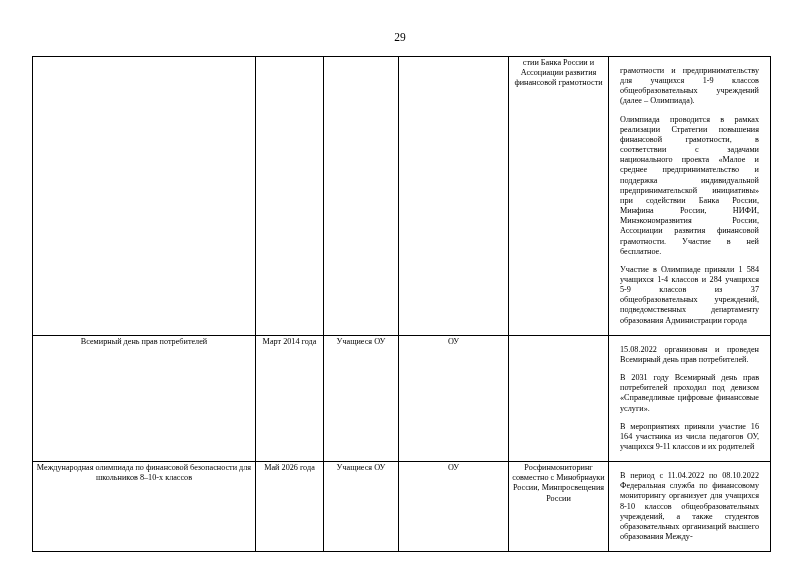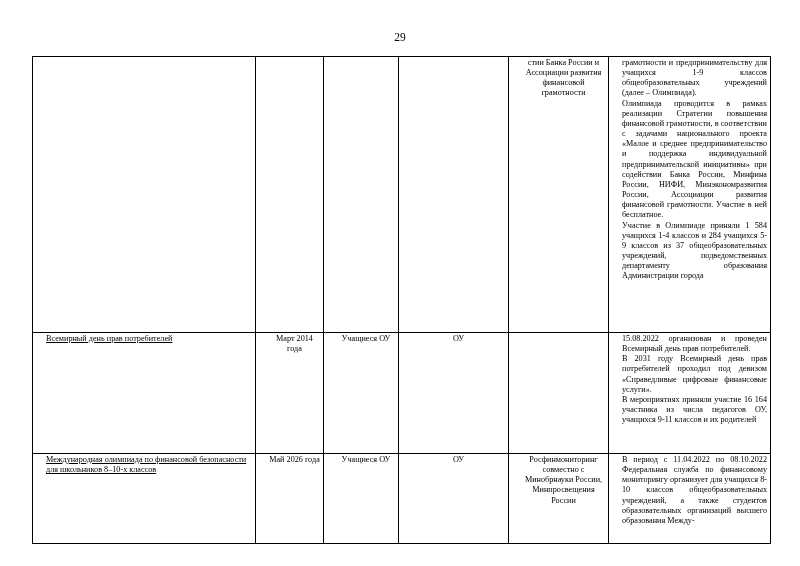--- a/index.html
+++ b/index.html
@@ -36,40 +36,40 @@
     position: absolute;
     top: 56px;
     left: 32px;
     width: 738px;
     border-collapse: collapse;
     table-layout: fixed;
   }
   table.doc-table td {
     border: 1px solid #000;
     vertical-align: top;
-    padding: 1px 3px 1px 13px;
+    padding: 1px 3px 1px 3px;
     font-size: 8.2px;
     line-height: 10.15px;
     font-family: "Liberation Serif", "DejaVu Serif", serif;
     overflow: hidden;
   }
   
   col.c1 { width: 223px; }
   col.c2 { width: 68px; }
   col.c3 { width: 75px; }
   col.c4 { width: 110px; }
   col.c5 { width: 100px; }
   col.c6 { width: 162px; }
 
   .center { text-align: center; }
-  .left { text-align: left; text-decoration: underline; }
+  .left { text-align: center; }
   td.c5cell { text-align: center; }
   td.c6cell { text-align: justify; text-align-last: left; }
 
-  .p { margin: 0; }
+  .p { margin: 8px; }
 
   
   tr.row-1 td { height: 276px; }
   tr.row-2 td { height: 121px; }
   tr.row-3 td { height: 90px; }
 </style>
 </head>
 <body>
 
 <div class="page">

